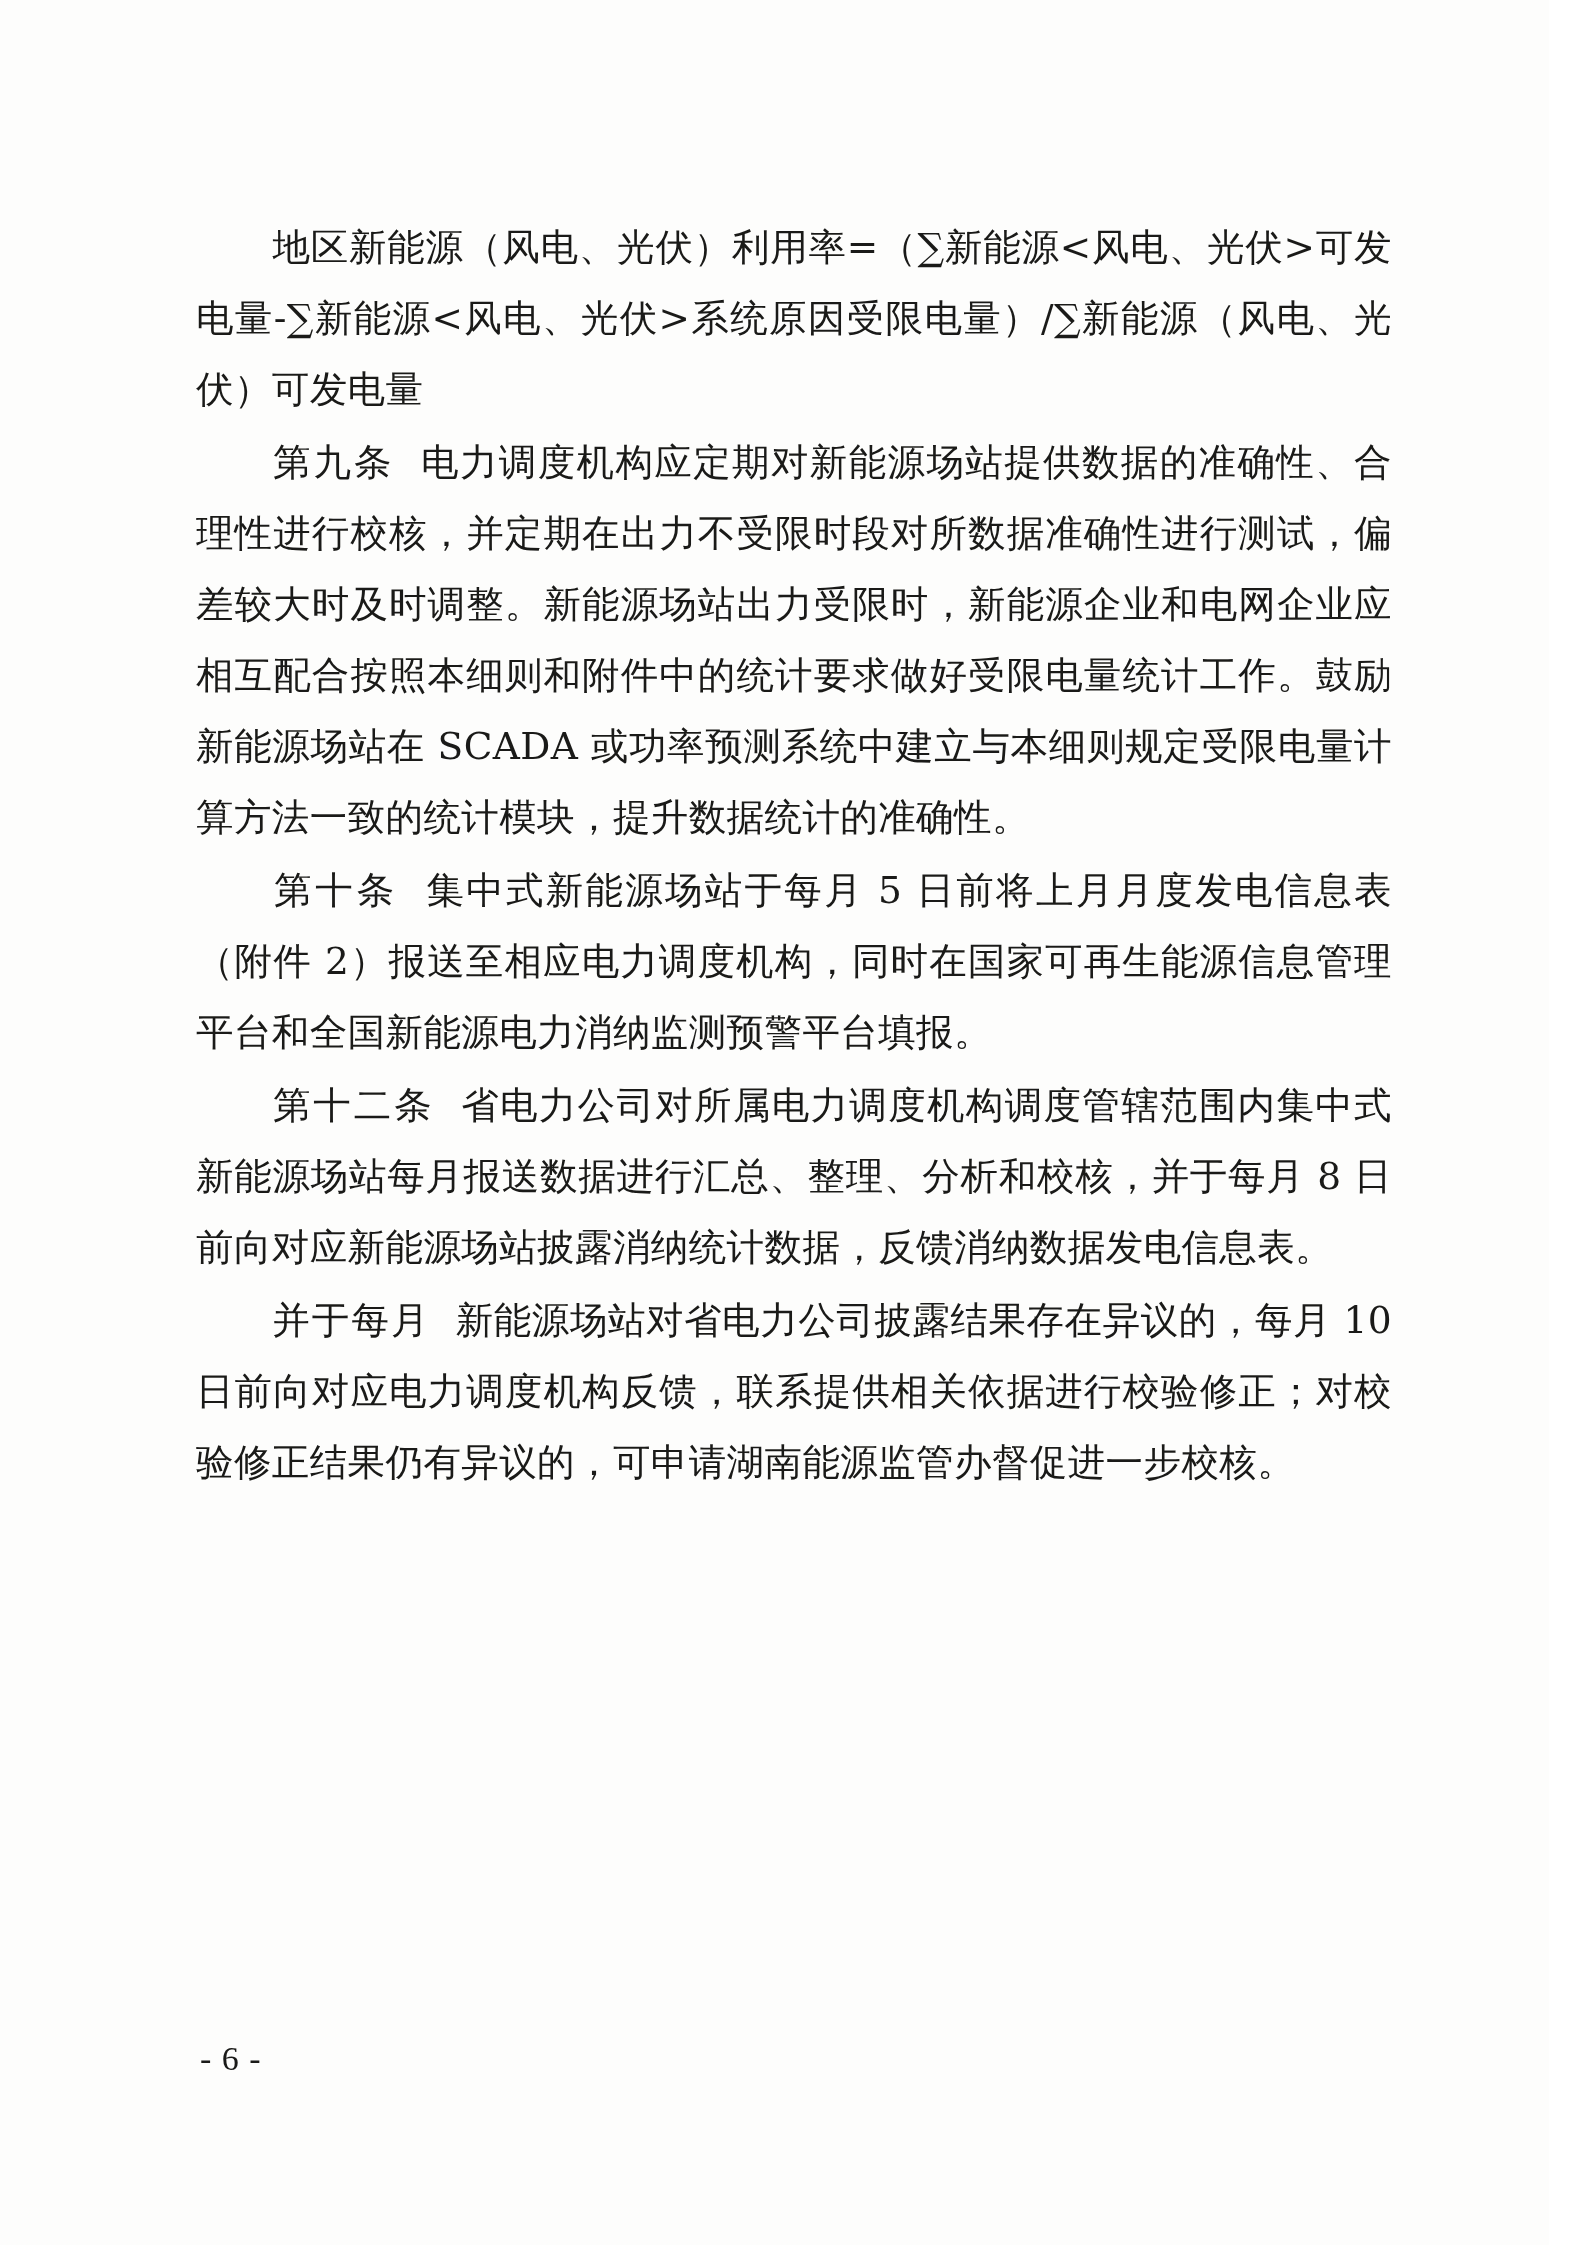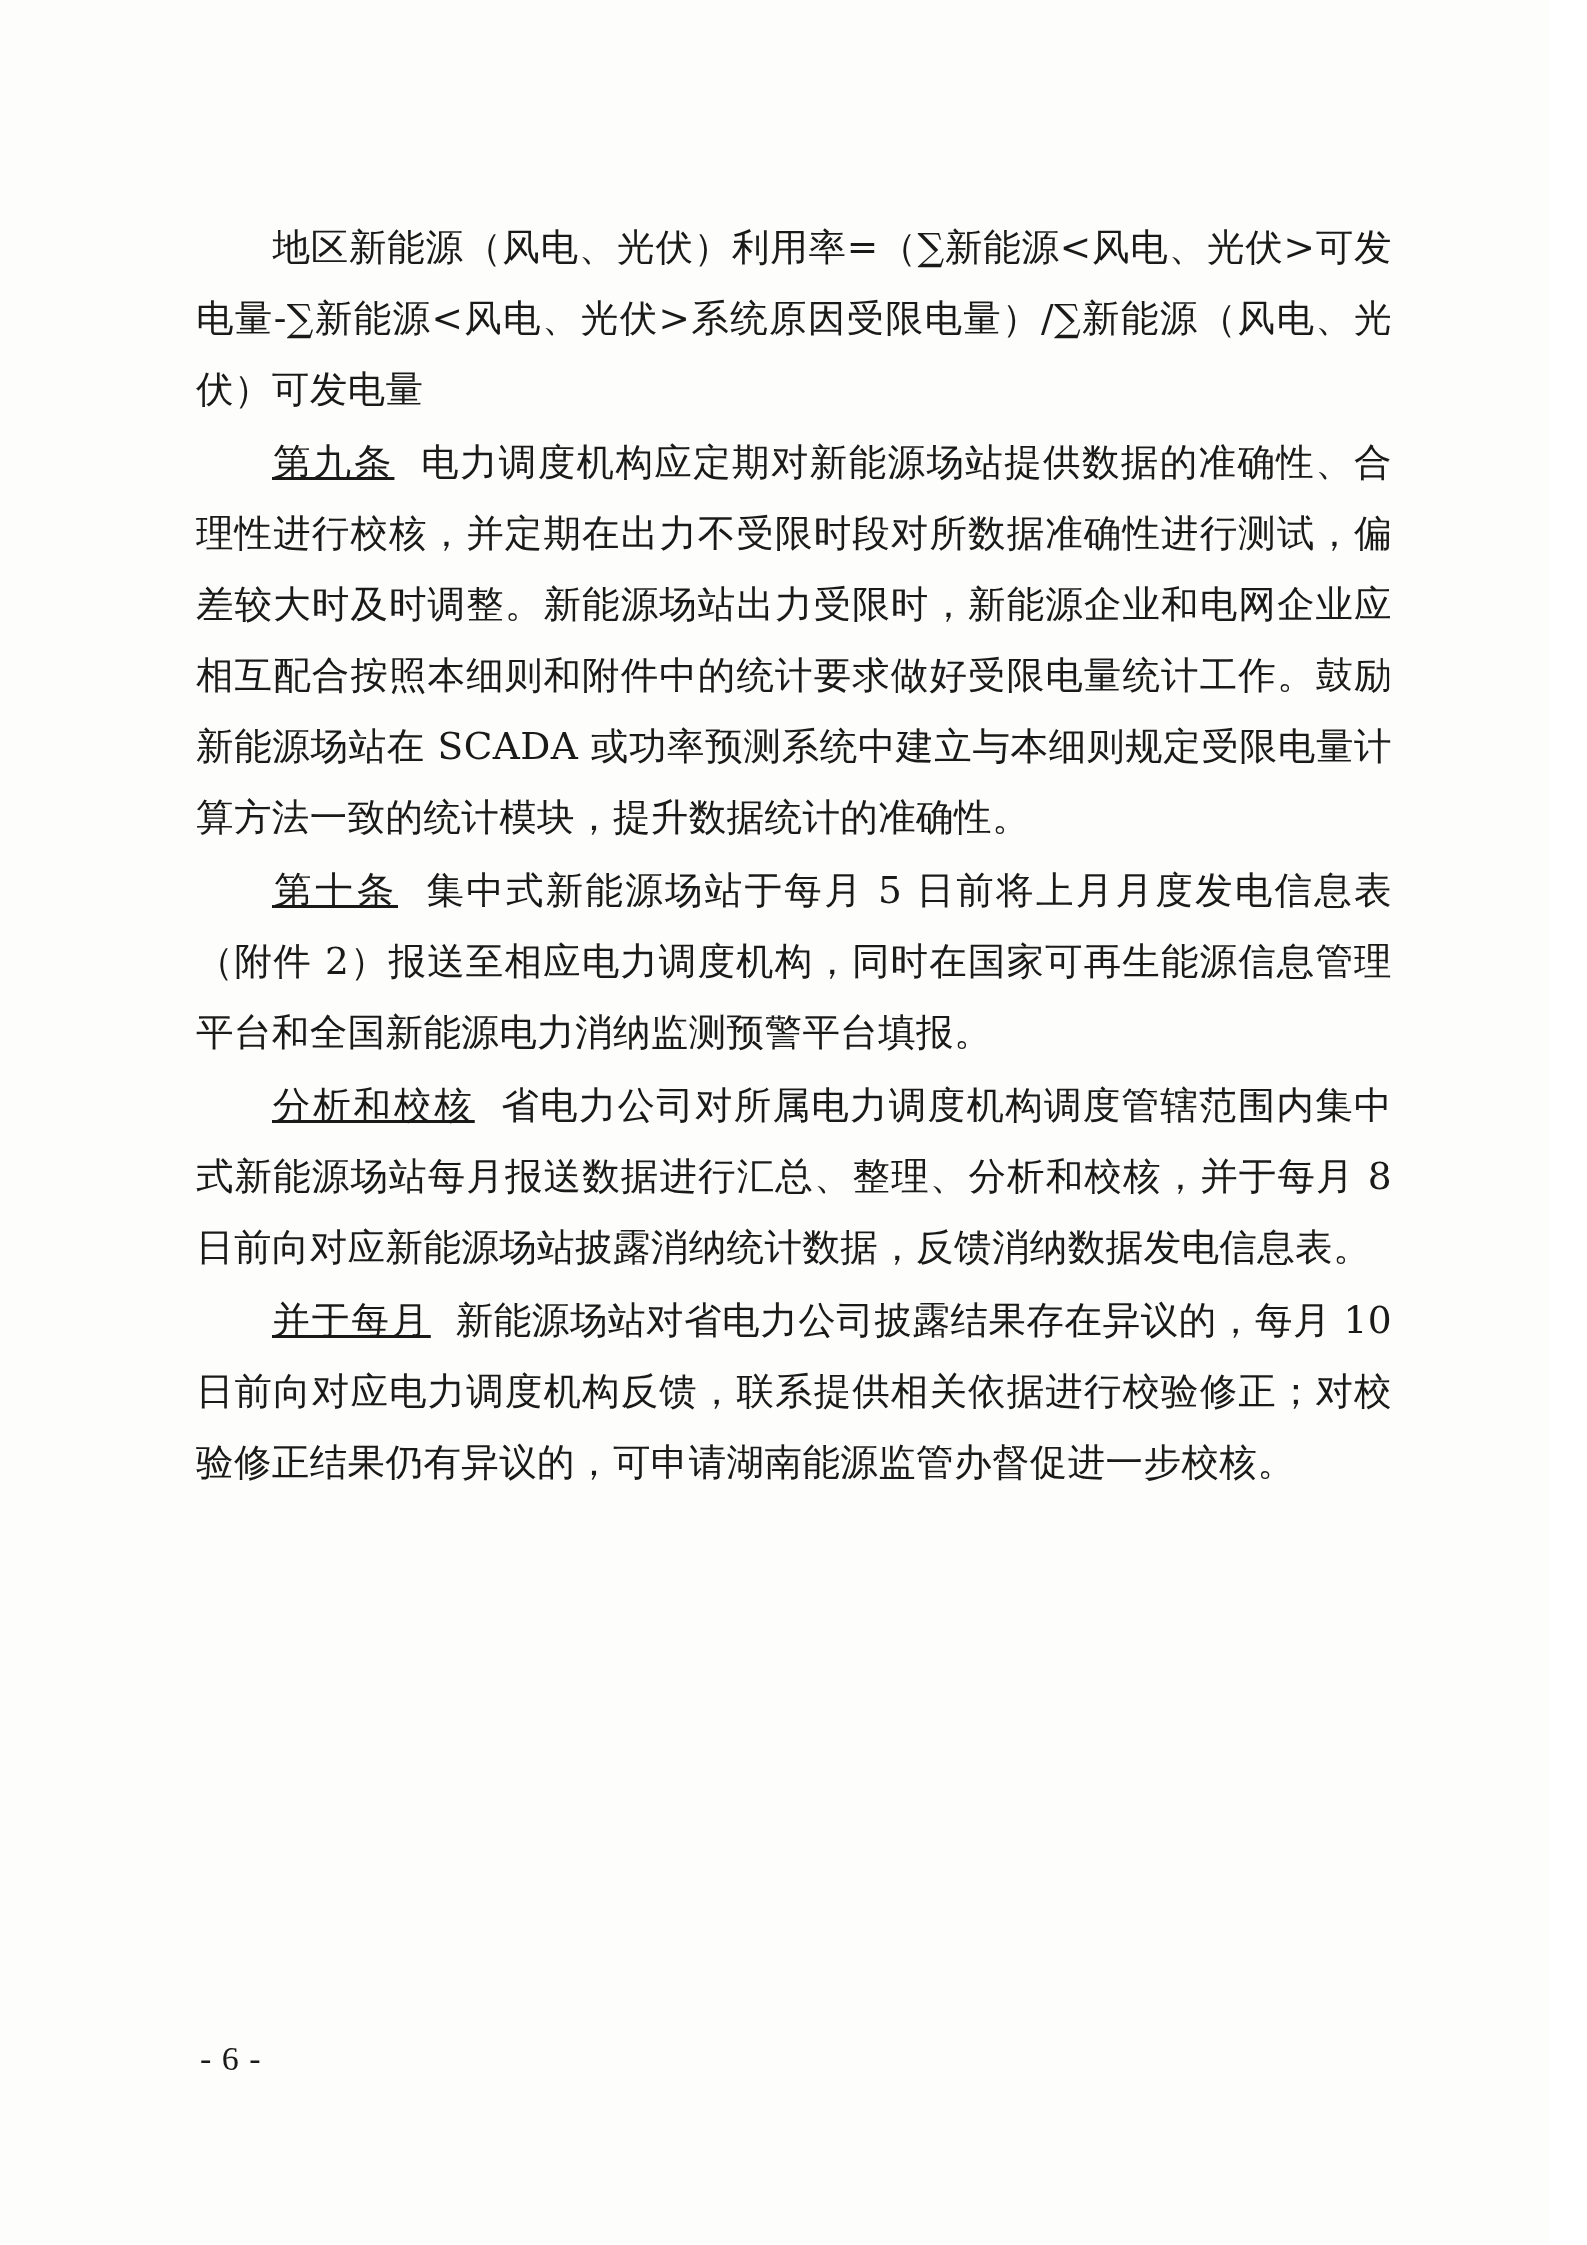--- a/index.html
+++ b/index.html
@@ -39,21 +39,20 @@
   }
   p.para + p.para {
     margin-top: 2px;
   }
   .indent {
     display: inline-block;
     width: 76px;
   }
   .heading-run {
     letter-spacing: 2px;
-    text-decoration: underline;
   }
   .pageno {
     position: absolute;
     left: 200px;
     top: 2040px;
     font-size: 34px;
     font-family: "Liberation Serif", serif;
     color: #1a1a18;
     letter-spacing: 1px;
   }
@@ -64,21 +63,21 @@
 <div class="page">
 
   <div class="content">
 
     <p class="para"><span class="indent"></span><span>地区新能源（风电、光伏）利用率=（∑新能源&lt;风电、光伏&gt;可发电量-∑新能源&lt;风电、光伏&gt;系统原因受限电量）/∑新能源（风电、光伏）可发电量</span></p>
 
     <p class="para"><span class="indent"></span><span class="heading-run">第九条</span>&nbsp;&nbsp;<span>电力调度机构应定期对新能源场站提供数据的准确性、合理性进行校核，并定期在出力不受限时段对所数据准确性进行测试，偏差较大时及时调整。新能源场站出力受限时，新能源企业和电网企业应相互配合按照本细则和附件中的统计要求做好受限电量统计工作。鼓励新能源场站在 SCADA 或功率预测系统中建立与本细则规定受限电量计算方法一致的统计模块，提升数据统计的准确性。</span></p>
 
     <p class="para"><span class="indent"></span><span class="heading-run">第十条</span>&nbsp;&nbsp;<span>集中式新能源场站于每月 5 日前将上月月度发电信息表（附件 2）报送至相应电力调度机构，同时在国家可再生能源信息管理平台和全国新能源电力消纳监测预警平台填报。</span></p>
 
-    <p class="para"><span class="indent"></span><span class="heading-run">分析和校核</span>&nbsp;&nbsp;<span>省电力公司对所属电力调度机构调度管辖范围内集中式新能源场站每月报送数据进行汇总、整理、分析和校核，并于每月 8 日前向对应新能源场站披露消纳统计数据，反馈消纳数据发电信息表。</span></p>
+    <p class="para"><span class="indent"></span><span class="heading-run">第十二条</span>&nbsp;&nbsp;<span>省电力公司对所属电力调度机构调度管辖范围内集中式新能源场站每月报送数据进行汇总、整理、分析和校核，并于每月 8 日前向对应新能源场站披露消纳统计数据，反馈消纳数据发电信息表。</span></p>
 
     <p class="para"><span class="indent"></span><span class="heading-run">并于每月</span>&nbsp;&nbsp;<span>新能源场站对省电力公司披露结果存在异议的，每月 10 日前向对应电力调度机构反馈，联系提供相关依据进行校验修正；对校验修正结果仍有异议的，可申请湖南能源监管办督促进一步校核。</span></p>
 
   </div>
 
   <div class="pageno">- 6 -</div>
 
 </div>
 
 </body></html>

